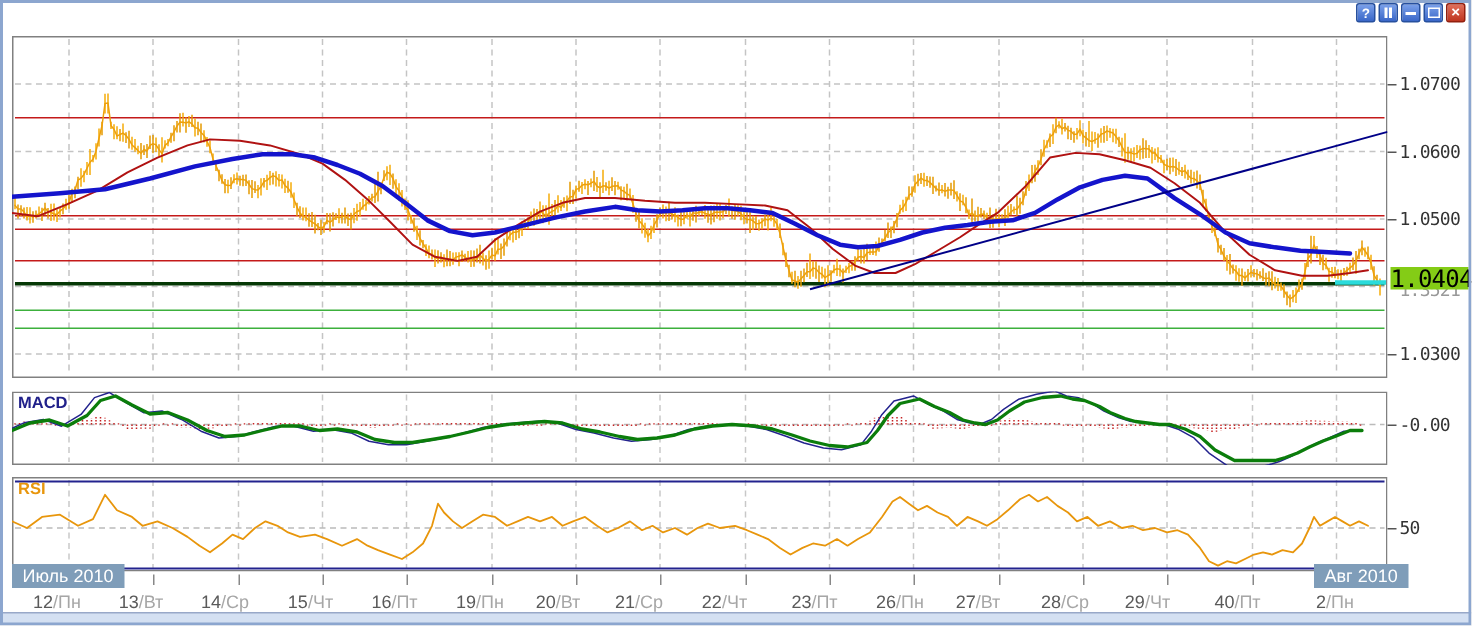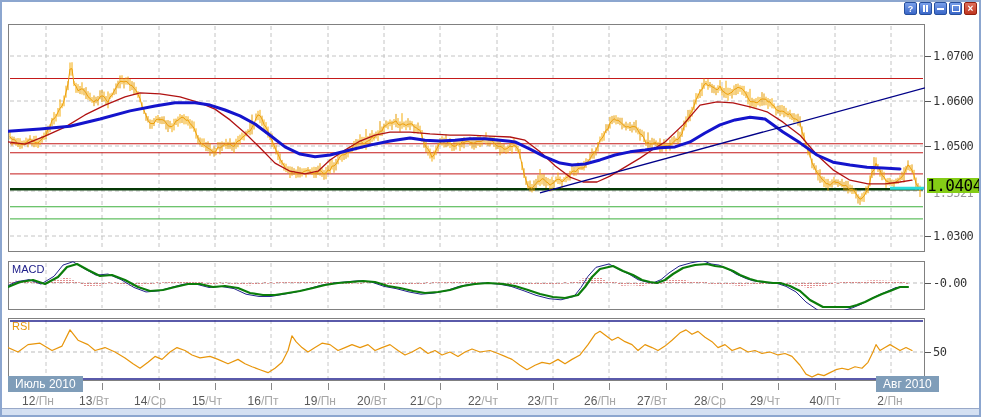--- a/index.html
+++ b/index.html
@@ -19,21 +19,21 @@
   .wbtn.close{background:linear-gradient(180deg,#e0705c,#bf3620);border-color:#93200f;font-size:10px;line-height:9px;}
   .wbtn .bar{display:block;width:7px;height:2px;background:#fff;}
   .wbtn .sq{display:block;width:6px;height:5px;border:1px solid #fff;}
   .wbtn .pausewrap{display:flex;gap:1px;}
   .wbtn .pbar{display:block;width:2px;height:7px;background:#fff;}
   
   .panelsvg{position:absolute;z-index:5;}
   .legend{position:absolute;left:12px;top:27px;z-index:10;font-size:11px;font-weight:bold;letter-spacing:.2px;white-space:pre;}
   .legend .ema-red{color:#c41414;margin-right:6px;}
   .legend .ema-blue{color:#1414a8;}
-  .ind-label{position:absolute;z-index:10;font-size:11px;font-weight:normal;text-align:center;}
+  .ind-label{position:absolute;z-index:10;font-size:11px;font-weight:bold;text-align:center;}
   #macd-label{left:12px;top:263px;color:#20208a;}
   #rsi-label{left:12px;top:320px;color:#e8960c;}
   
   .ylabel{position:absolute;left:933px;width:46px;font-size:12px;color:#333;z-index:10;
           font-family:"DejaVu Sans Mono",monospace;letter-spacing:-0.5px;}
   .ytick{position:absolute;left:925px;width:6px;height:1px;background:#555;z-index:10;}
   #cur-price{position:absolute;left:927px;top:178px;width:52px;height:15px;background:#84cc16;
     color:#000;font-size:16px;font-family:"DejaVu Sans Mono",monospace;letter-spacing:-0.5px;
     text-align:right;line-height:15px;z-index:12;}
   #hidden-price{position:absolute;left:933px;top:186px;font-size:12px;color:#999;z-index:11;

